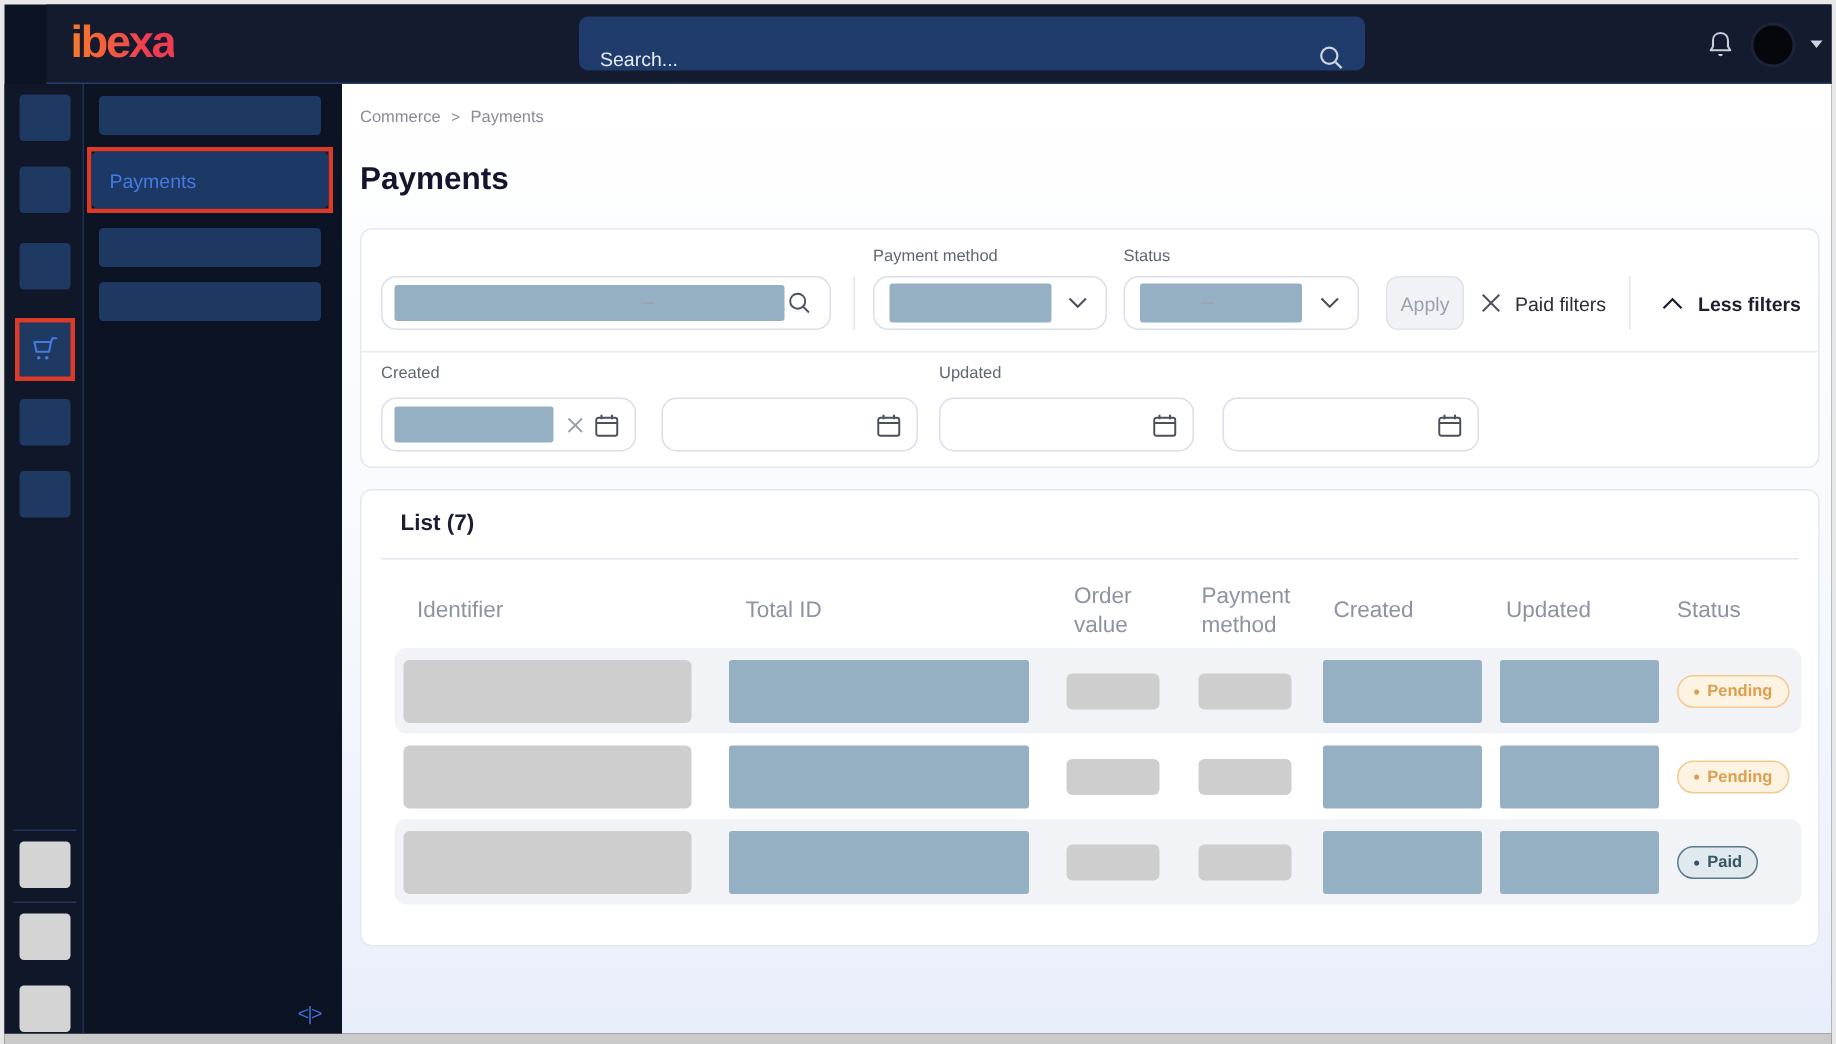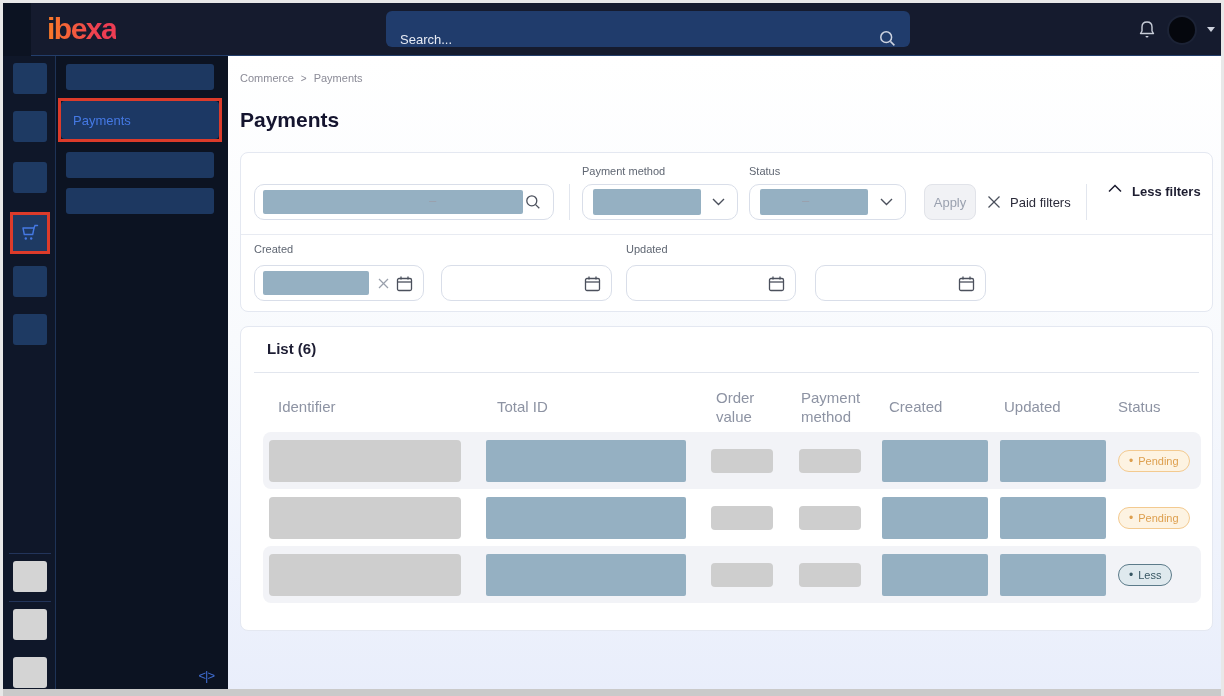--- a/index.html
+++ b/index.html
@@ -72,21 +72,21 @@
   .redact-blue { background:#95b0c2; border-radius:2px; }
   .redact-gray { background:#cecece; border-radius:4px; }
   .vdiv { position:absolute; top:31px; width:1px; height:36px; background:#e2e6ee; }
   .chevron { margin-left:auto; margin-right:12px; flex:none; }
   .apply-btn { position:absolute; left:683px; top:31px; width:52px; height:36px;
                background:#f1f2f5; border:1px solid #e1e3e9; border-radius:8px;
                color:#9aa1af; font-size:13px; font-family:inherit; }
   .clear-btn { position:absolute; left:746px; top:31px; height:36px; display:flex;
                align-items:center; gap:9px; font-size:13px; color:#2b2b3a; cursor:pointer; }
   .less-btn { position:absolute; left:867px; top:31px; height:36px; display:flex;
-              align-items:flex-start; gap:10px; font-size:13px; font-weight:700;
+              align-items:center; gap:10px; font-size:13px; font-weight:700;
               color:#1d1d30; cursor:pointer; }
   .range-dash { position:absolute; top:40px; color:#9aa0ac; font-size:13px; }
   .icon-x { stroke:#4b505c; }
 
   
   .list-card { margin-top:14px; height:305px; }
   .list-title { position:absolute; left:26px; top:13px; font-size:15px; font-weight:700;
                 color:#1d1d33; }
   .list-divider { position:absolute; left:13px; right:13px; top:45px;
                   border-top:1px solid #e2e6ee; }
@@ -98,21 +98,21 @@
   .hc-wrap span { display:inline-block; width:55px; }
   .tbody { position:absolute; left:22px; top:105px; width:938px; }
   .trow { height:57px; }
   .trow.striped { background:#f2f3f7; border-radius:8px; }
   .cell { display:flex; align-items:center; }
   .blk-id   { width:192px; height:42px; margin-left:6px; }
   .blk-ord  { width:200px; height:42px; }
   .blk-sm   { width:62px;  height:24px; }
   .blk-date { width:106px; height:42px; }
   .badge { display:inline-flex; align-items:center; gap:5px; height:22px; padding:0 10px;
-           border-radius:11px; font-size:11px; margin-left:5px; white-space:nowrap; }
+           border-radius:11px; font-size:11px; margin-left:5px; white-space:nowrap;font-weight:bold; }
   .badge::before { content:"•"; font-size:12px; }
   .badge-pending { background:#fdf3e2; border:1px solid #f3ca90; color:#dd9f4e; }
   .badge-paid { background:#dfe9ee; border:1px solid #5c7b8a; color:#375663; }
 
   .bottom-scrollbar { height:7px; background:#cacaca; flex:none; }
 </style>
 </head>
 <body>
 
 <div class="frame">
@@ -273,21 +273,21 @@
           <svg style="margin-left:auto;margin-right:10px" width="17" height="17" viewBox="0 0 17 17">
             <rect x="1.5" y="3.5" width="14" height="12" rx="1.5" fill="none" stroke="#4b505c" stroke-width="1.3"></rect>
             <line x1="1.5" y1="7" x2="15.5" y2="7" stroke="#4b505c" stroke-width="1.3"></line>
             <line x1="5" y1="1.5" x2="5" y2="4.5" stroke="#4b505c" stroke-width="1.3"></line>
             <line x1="12" y1="1.5" x2="12" y2="4.5" stroke="#4b505c" stroke-width="1.3"></line>
           </svg>
         </div>
       </div>
 
       <div class="card list-card">
-        <div class="list-title">List (6)</div>
+        <div class="list-title">List (7)</div>
         <div class="list-divider"></div>
 
         <div class="tgrid thead">
           <div class="hc" style="padding-left:15px">Identifier</div>
           <div class="hc" style="padding-left:11px">Total ID</div>
           <div class="hc">Order value</div>
           <div class="hc hc-wrap"><span>Payment method</span></div>
           <div class="hc" style="padding-left:12px">Created</div>
           <div class="hc" style="padding-left:8px">Updated</div>
           <div class="hc" style="padding-left:5px">Status</div>
@@ -356,21 +356,21 @@
             <div class="cell">
                 <div class="redact-gray blk-sm" style="margin-left:8px"></div>
               </div>
             <div class="cell">
                 <div class="redact-blue blk-date" style="margin-left:5px"></div>
               </div>
             <div class="cell">
                 <div class="redact-blue blk-date" style="margin-left:4px"></div>
               </div>
             <div class="cell">
-                <span class="badge badge-paid">Less</span>
+                <span class="badge badge-paid">Paid</span>
               </div>
           </div>
 
         </div>
       </div>
 
     </div>
   </div>
 
   <div class="bottom-scrollbar"></div>

